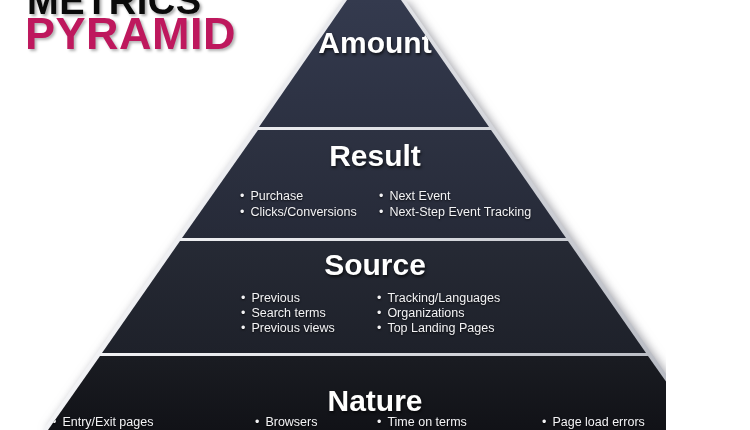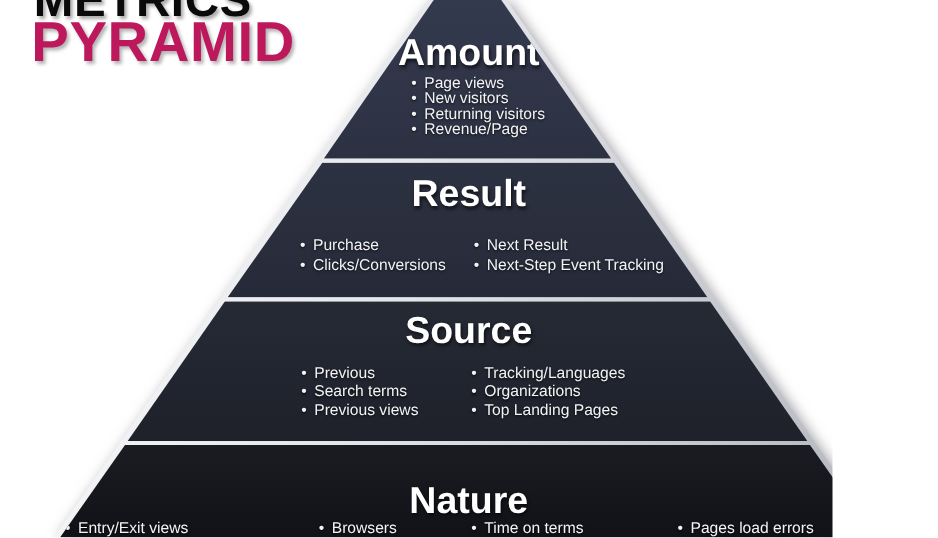--- a/index.html
+++ b/index.html
@@ -91,36 +91,30 @@
 <div class="canvas">
 
   <div class="title-metrics">METRICS</div>
   <div class="title-pyramid">PYRAMID</div>
 
   <div class="pyr-shadow">
     <div class="pyr-bevel"></div>
 
     <div class="tier tier1">
       <div class="tier-title tt1">Amount</div>
-      <ul class="blist l1">
-        <li><span>Page views</span></li>
-        <li><span>New visitors</span></li>
-        <li><span>Returning visitors</span></li>
-        <li><span>Revenue/Page</span></li>
-      </ul>
     </div>
 
     <div class="tier tier2">
       <div class="tier-title tt2">Result</div>
       <ul class="blist l2a">
         <li><span>Purchase</span></li>
         <li><span>Clicks/Conversions</span></li>
       </ul>
       <ul class="blist l2b">
-        <li><span>Next Result</span></li>
+        <li><span>Next Event</span></li>
         <li><span>Next-Step Event Tracking</span></li>
       </ul>
     </div>
 
     <div class="tier tier3">
       <div class="tier-title tt3">Source</div>
       <ul class="blist l3a">
         <li><span>Previous</span></li>
         <li><span>Search terms</span></li>
         <li><span>Previous views</span></li>
@@ -128,27 +122,27 @@
       <ul class="blist l3b">
         <li><span>Tracking/Languages</span></li>
         <li><span>Organizations</span></li>
         <li><span>Top Landing Pages</span></li>
       </ul>
     </div>
 
     <div class="tier tier4">
       <div class="tier-title tt4">Nature</div>
       <ul class="blist l4 l4a">
-        <li><span>Entry/Exit views</span></li>
+        <li><span>Entry/Exit pages</span></li>
       </ul>
       <ul class="blist l4 l4b">
         <li><span>Browsers</span></li>
       </ul>
       <ul class="blist l4 l4c">
         <li><span>Time on terms</span></li>
       </ul>
       <ul class="blist l4 l4d">
-        <li><span>Pages load errors</span></li>
+        <li><span>Page load errors</span></li>
       </ul>
     </div>
   </div>
 
 </div>
 
 </body></html>

